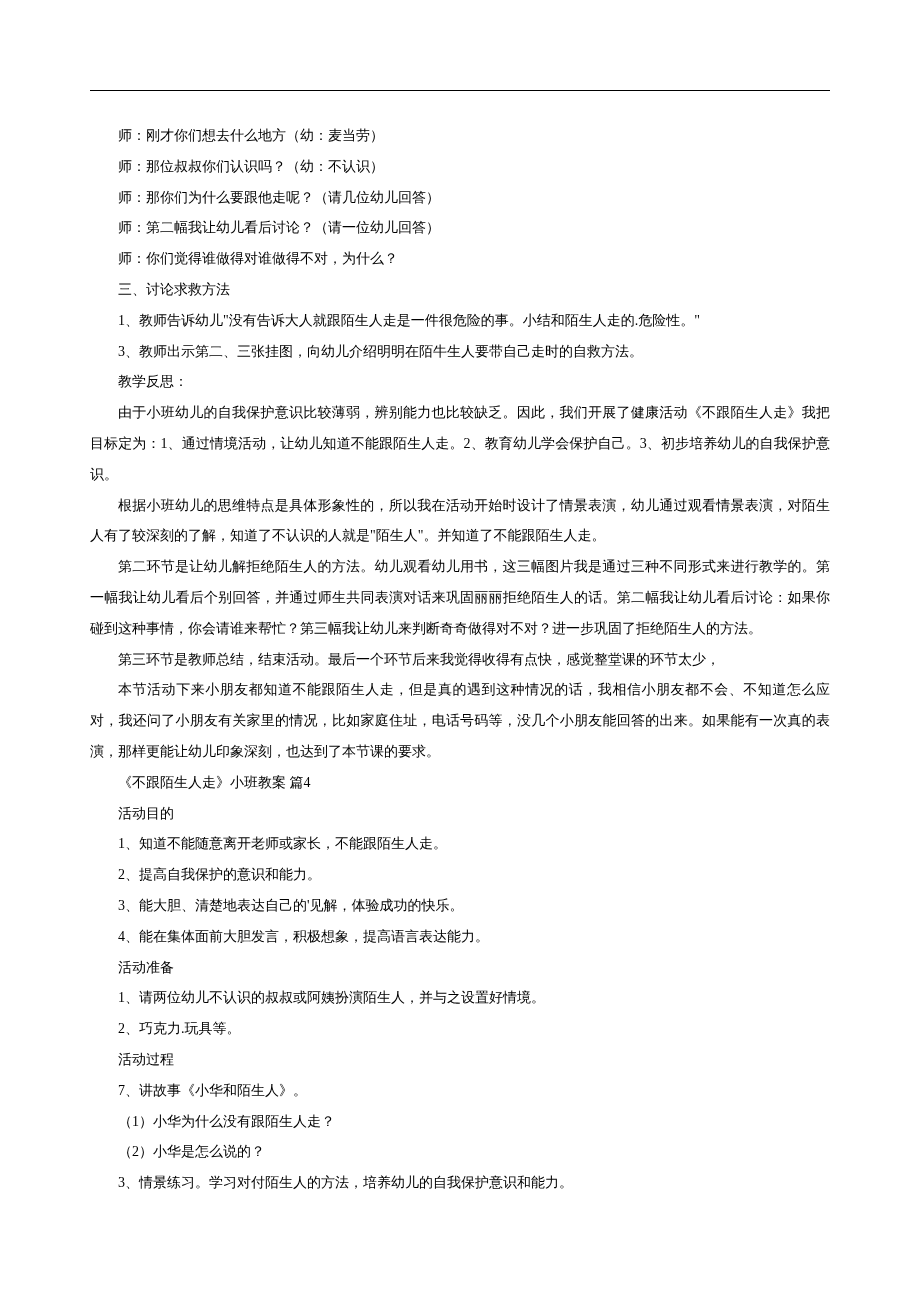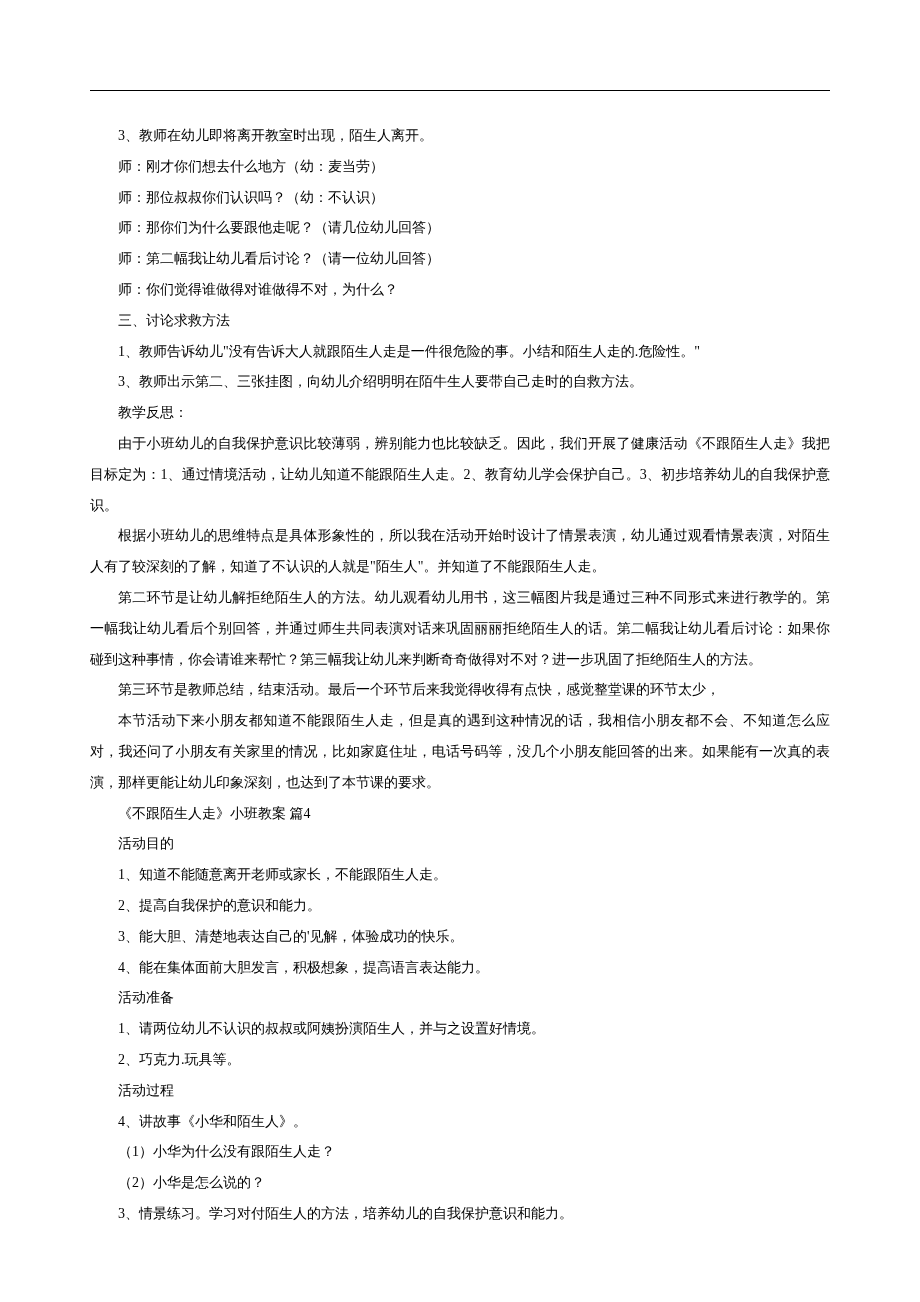--- a/index.html
+++ b/index.html
@@ -29,21 +29,20 @@
       text-align: justify;
       margin-bottom: 0;
     }
   </style>
 </head>
 <body>
 
 <div class="page">
   <hr class="hr-top">
   <div>
-    <p class="para">3、教师在幼儿即将离开教室时出现，陌生人离开。</p>
     <p class="para">师：刚才你们想去什么地方（幼：麦当劳）</p>
     <p class="para">师：那位叔叔你们认识吗？（幼：不认识）</p>
     <p class="para">师：那你们为什么要跟他走呢？（请几位幼儿回答）</p>
     <p class="para">师：第二幅我让幼儿看后讨论？（请一位幼儿回答）</p>
     <p class="para">师：你们觉得谁做得对谁做得不对，为什么？</p>
     <p class="para">三、讨论求救方法</p>
     <p class="para">1、教师告诉幼儿"没有告诉大人就跟陌生人走是一件很危险的事。小结和陌生人走的.危险性。"</p>
     <p class="para">3、教师出示第二、三张挂图，向幼儿介绍明明在陌牛生人要带自己走时的自救方法。</p>
     <p class="para">教学反思：</p>
     <p class="para">由于小班幼儿的自我保护意识比较薄弱，辨别能力也比较缺乏。因此，我们开展了健康活动《不跟陌生人走》我把目标定为：1、通过情境活动，让幼儿知道不能跟陌生人走。2、教育幼儿学会保护自己。3、初步培养幼儿的自我保护意识。</p>
@@ -54,19 +53,19 @@
     <p class="para">《不跟陌生人走》小班教案 篇4</p>
     <p class="para">活动目的</p>
     <p class="para">1、知道不能随意离开老师或家长，不能跟陌生人走。</p>
     <p class="para">2、提高自我保护的意识和能力。</p>
     <p class="para">3、能大胆、清楚地表达自己的'见解，体验成功的快乐。</p>
     <p class="para">4、能在集体面前大胆发言，积极想象，提高语言表达能力。</p>
     <p class="para">活动准备</p>
     <p class="para">1、请两位幼儿不认识的叔叔或阿姨扮演陌生人，并与之设置好情境。</p>
     <p class="para">2、巧克力.玩具等。</p>
     <p class="para">活动过程</p>
-    <p class="para">4、讲故事《小华和陌生人》。</p>
+    <p class="para">7、讲故事《小华和陌生人》。</p>
     <p class="para">（1）小华为什么没有跟陌生人走？</p>
     <p class="para">（2）小华是怎么说的？</p>
     <p class="para">3、情景练习。学习对付陌生人的方法，培养幼儿的自我保护意识和能力。</p>
 
   </div>
 </div>
 
 </body></html>

